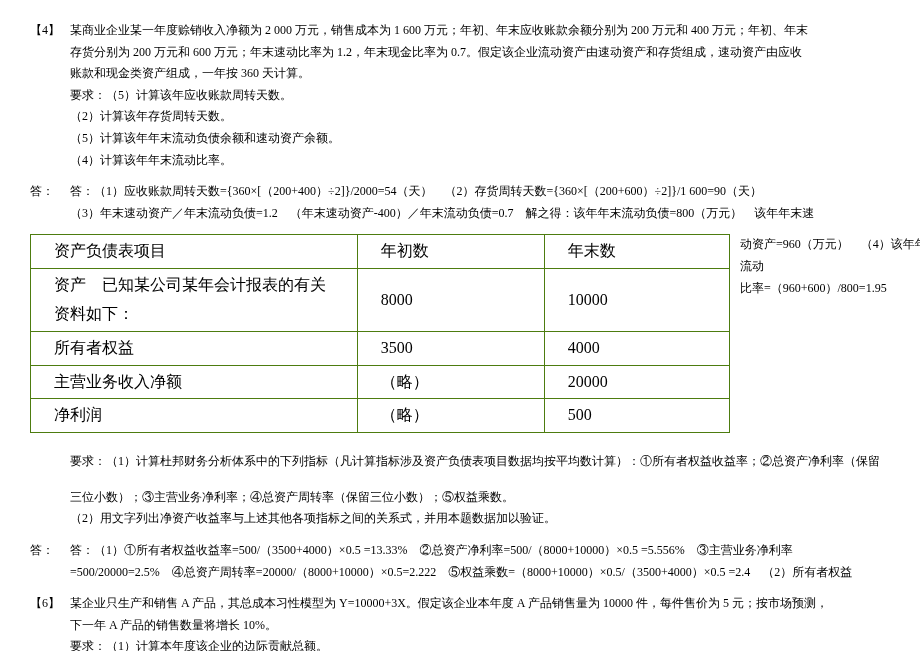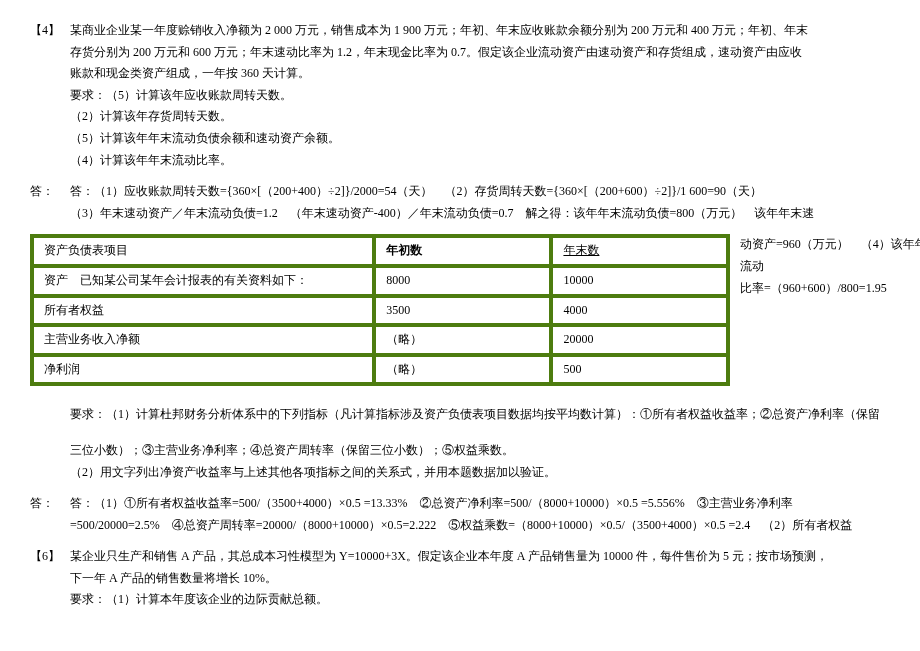--- a/index.html
+++ b/index.html
@@ -30,29 +30,29 @@
     .section {
       position: relative;
       margin-bottom: 10px;
     }
     table {
       border-collapse: collapse;
       margin: 4px 0 4px 0;
       width: 700px;
     }
     table td {
-      border: 4px solid #4d7c0f;
-      padding: 2px 10px;
-      font-size: 12px;
+      border: 1px solid #4d7c0f;
+      padding: 2px 23px;
+      font-size: 16px;
       vertical-align: middle;
       height: 18px;
     }
     .col1 { width: 360px; }
-    .col2 { width: 170px; font-weight: bold; }
-    .col3 { width: 170px; text-decoration: underline; }
+    .col2 { width: 170px; }
+    .col3 { width: 170px; }
     .table-wrap {
       position: relative;
       margin-left: 0;
     }
     .side-note {
       position: absolute;
       left: 710px;
       top: 0;
       width: 200px;
       font-size: 12px;
@@ -63,21 +63,21 @@
     }
   </style>
 </head>
 <body>
 
 <div class="container">
 
   <div class="section">
     <span class="q-label">【4】</span>
     <div class="content-block">
-      <div>某商业企业某一年度赊销收入净额为 2 000 万元，销售成本为 1 900 万元；年初、年末应收账款余额分别为 200 万元和 400 万元；年初、年末</div>
+      <div>某商业企业某一年度赊销收入净额为 2 000 万元，销售成本为 1 600 万元；年初、年末应收账款余额分别为 200 万元和 400 万元；年初、年末</div>
       <div>存货分别为 200 万元和 600 万元；年末速动比率为 1.2，年末现金比率为 0.7。假定该企业流动资产由速动资产和存货组成，速动资产由应收</div>
       <div>账款和现金类资产组成，一年按 360 天计算。</div>
       <div>要求：（5）计算该年应收账款周转天数。</div>
       <div>（2）计算该年存货周转天数。</div>
       <div>（5）计算该年年末流动负债余额和速动资产余额。</div>
       <div>（4）计算该年年末流动比率。</div>
     </div>
   </div>
 
   <div class="section">

